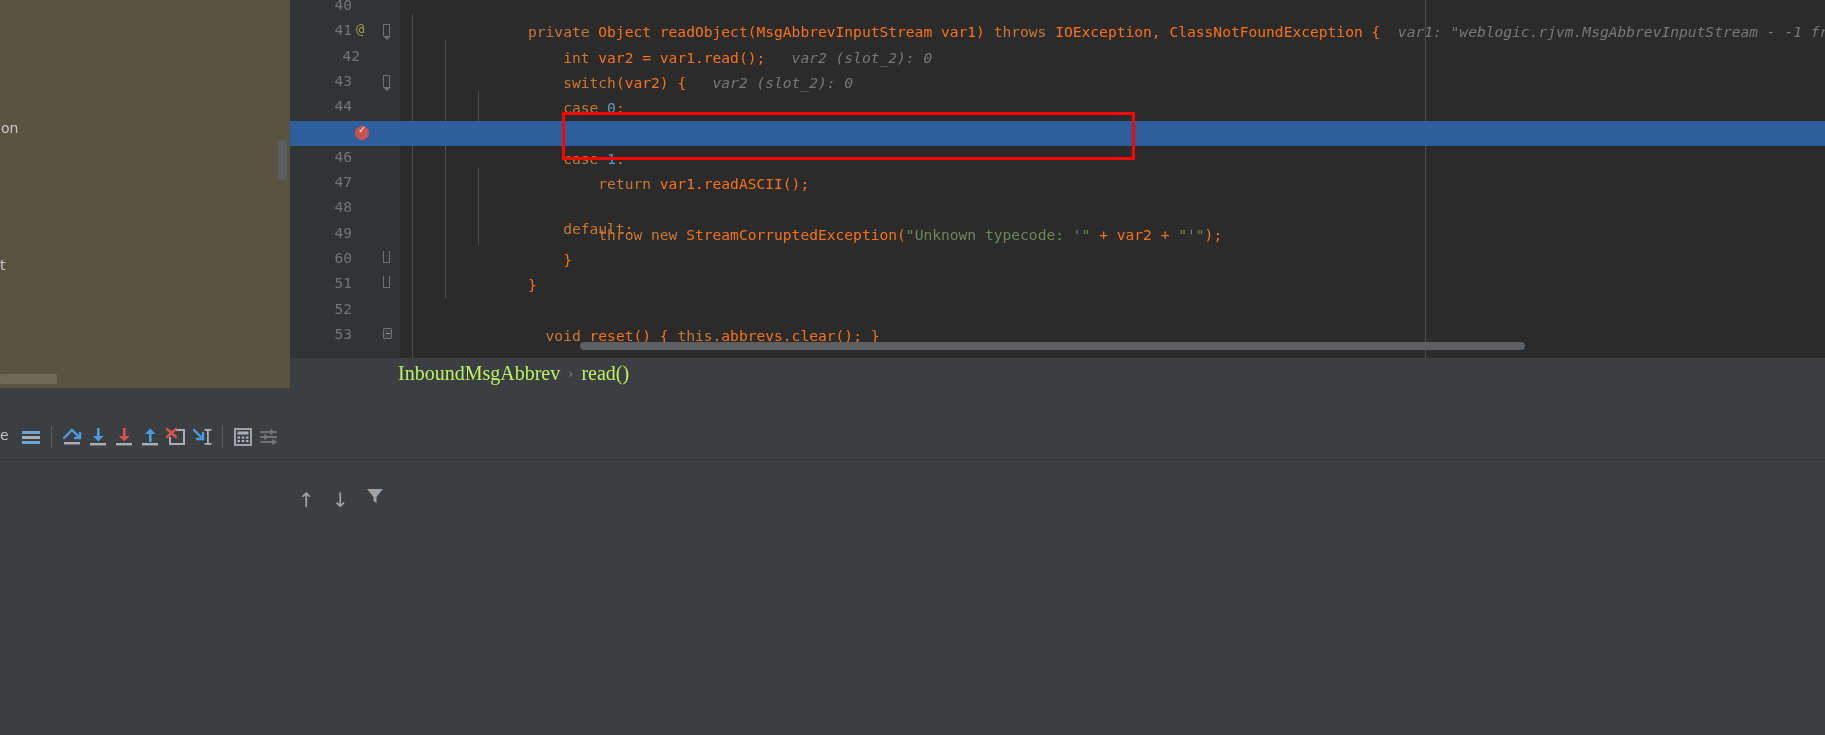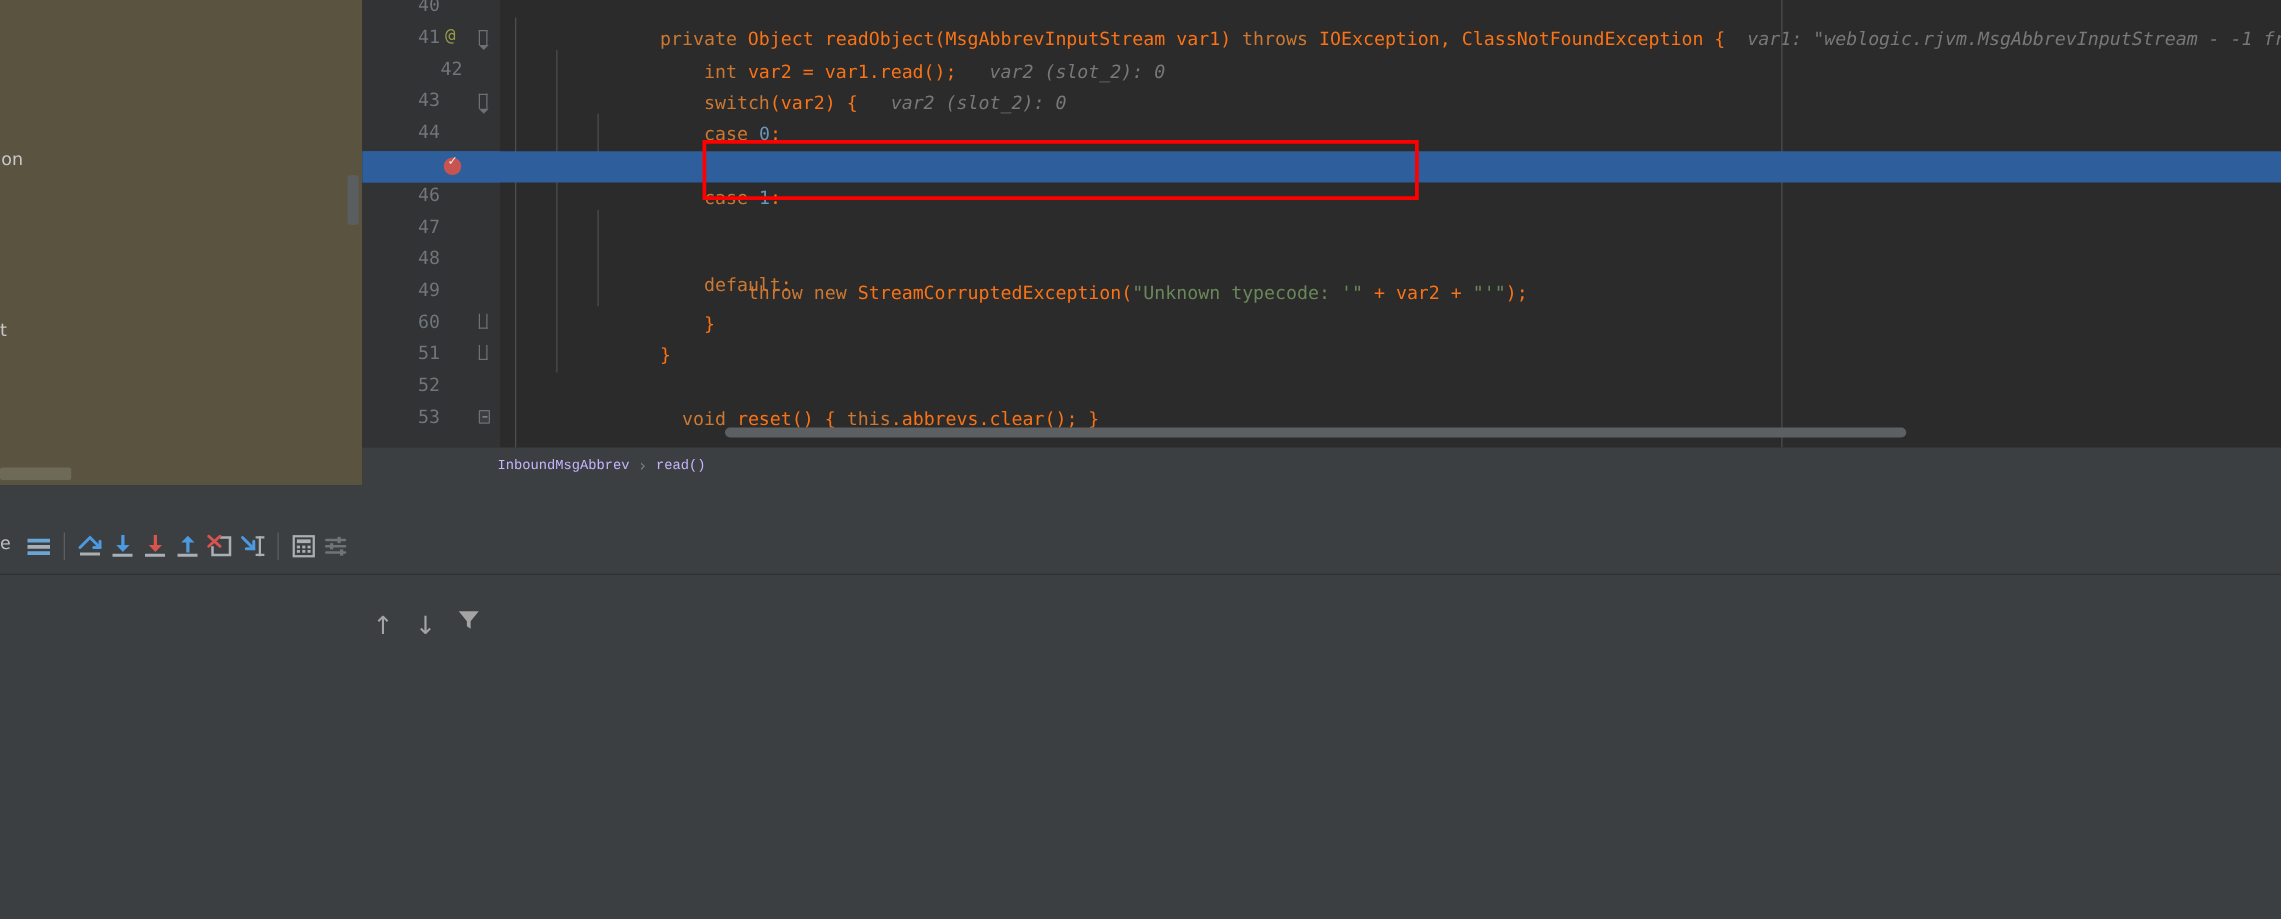--- a/index.html
+++ b/index.html
@@ -108,21 +108,21 @@
   .h-scroll-thumb {
     position: absolute; left: 290px; bottom: 8px; width: 945px; height: 8px;
     background: #5c6063; border-radius: 4px;
   }
   
   .breadcrumb-bar {
     position: absolute; left: 290px; top: 358px; width: 1535px; height: 30px;
     background: #3c3f41; display: flex; align-items: center;
     padding-left: 108px; gap: 8px;
   }
-  .crumb { color: #c4b5fd; font-size: 11px; font-family:Liberation Mono, monospace;}
+  .crumb { color: #bef264; font-size: 20px; font-family:Liberation Serif, serif;}
   .crumb-sep { color: #808080; font-size: 13px; }
 
   
   .left-col {
     position: absolute; left: 0; top: 0; width: 290px; height: 388px;
     background: #5a5340;
   }
   .left-strip-text {
     position: absolute; color: #c8c8c8; font-size: 14px;
     font-family: "DejaVu Sans", sans-serif;
@@ -177,41 +177,42 @@
   <div class="editor-region">
     <div class="gutter"></div>
     <div class="code-surface" id="code-surface">
         <div class="line" style="top: -6px; left: 0px;"><span class="code-text" style="left: 128px;"></span></div>
         <div class="line" style="top: 19.3px; left: 0px;"><span class="code-text" style="left: 128px;"><span class="kw">private </span><span class="id">Object</span><span class="id"> readObject(MsgAbbrevInputStream var1) </span><span class="kw">throws</span><span class="id"> IOException, ClassNotFoundException {</span><span class="hint">  var1: "weblogic.rjvm.MsgAbbrevInputStream - -1 from: 'null', user: 'null', tx: 'null'"</span></span></div>
         <div class="line" style="top: 44.6px; left: 0px;"><span class="code-text" style="left: 128px;"><span class="id">    </span><span class="kw">int</span><span class="id"> var2 = var1.read();</span><span class="hint">   var2 (slot_2): 0</span></span></div>
         <div class="line" style="top: 69.9px; left: 0px;"><span class="code-text" style="left: 128px;"><span class="id">    </span><span class="kw">switch</span><span class="id">(var2) {</span><span class="hint">   var2 (slot_2): 0</span></span></div>
         <div class="line" style="top: 95.2px; left: 0px;"><span class="code-text" style="left: 128px;"><span class="id">    </span><span class="kw">case</span><span class="id"> </span><span class="num">0</span><span class="id">:</span></span></div>
         <div class="line" style="top: 120.5px; left: 0px;"><span class="code-text" style="left: 128px;"><span class="id">        </span><span class="kw">return</span><span class="id"> (new InboundMsgAbbrev.ServerChannelInputStream(var1)).readObject();</span><span class="hint2">   var1: "weblogic.rjvm.MsgAbbrevInputStream - -1 from: 'null', user: 'null', tx: 'null'"</span></span></div>
         <div class="line" style="top: 145.8px; left: 0px;"><span class="code-text" style="left: 128px;"><span class="id">    </span><span class="kw">case</span><span class="id"> </span><span class="num">1</span><span class="id">:</span></span></div>
+        <div class="line" style="top: 171.1px; left: 0px;"><span class="code-text" style="left: 128px;"><span class="id">        </span><span class="kw">return</span><span class="id"> var1.readASCII();</span></span></div>
         <div class="line" style="top: 196.4px; left: 0px; margin-top: 20px;"><span class="code-text" style="left: 128px;"><span class="id">    </span><span class="kw">default</span><span class="id">:</span></span></div>
         <div class="line" style="top: 221.7px; left: 0px;"><span class="code-text" style="left: 128px;"><span class="id">        </span><span class="kw">throw</span><span class="id"> </span><span class="kw">new</span><span class="id"> StreamCorruptedException(</span><span class="str">"Unknown typecode: '"</span><span class="id"> + var2 + </span><span class="str">"'"</span><span class="id">);</span></span></div>
         <div class="line" style="top: 247px; left: 0px;"><span class="code-text" style="left: 128px;"><span class="id">    }</span></span></div>
         <div class="line" style="top: 272.3px; left: 0px;"><span class="code-text" style="left: 128px;"><span class="id">}</span></span></div>
         <div class="line" style="top: 297.6px; left: 0px;"><span class="code-text" style="left: 128px;"></span></div>
         <div class="line" style="top: 322.9px; left: 0px;"><span class="code-text" style="left: 128px;"><span class="id">  </span><span class="kw">void</span><span class="id"> reset() { </span><span class="kw">this</span><span class="id">.abbrevs.clear(); }</span></span></div>
       </div>
 
     <div class="indent-guide" style="left:122px; top:14px; height:344px;"></div>
     <div class="indent-guide" style="left:155px; top:40px; height:258px;"></div>
     <div class="indent-guide" style="left:188px; top:91px; height:51px;"></div>
     <div class="indent-guide" style="left:188px; top:168px; height:77px;"></div>
 
     <div class="margin-line" style="left:1135px; top:0; height:358px;"></div>
 
     <div class="h-scroll-thumb"></div>
   <div class="lineno" style="left: 14px; top: -8px;">40</div>
       <div class="lineno" style="left: 14px; top: 17.3px;">41</div>
       <div class="at-sign" style="left: 66px; top: 21.3px;">@</div>
       <div class="fold-end" style="top: 24.3px; left: 93px;"></div>
-      <div class="lineno" style="left: 32px; top: 42.6px; text-align: right;">42</div>
+      <div class="lineno" style="left: 22px; top: 42.6px; text-align: right;">42</div>
       <div class="lineno" style="left: 14px; top: 67.9px;">43</div>
       <div class="fold-end" style="top: 74.9px; left: 93px;"></div>
       <div class="lineno" style="left: 14px; top: 93.2px;">44</div>
       <div class="lineno" style="left: 14px; top: 118.5px;">45</div>
       <div class="hl-row-gutter" style="top: 120.5px;"></div>
       <div class="hl-row" style="top: 120.5px;"></div>
       <div class="bp" style="left: 65px; top: 125.5px;"></div>
       <div class="lineno" style="left: 14px; top: 143.8px;">46</div>
       <div class="lineno" style="left: 14px; top: 169.1px;">47</div>
       <div class="lineno" style="left: 14px; top: 194.4px;">48</div>

